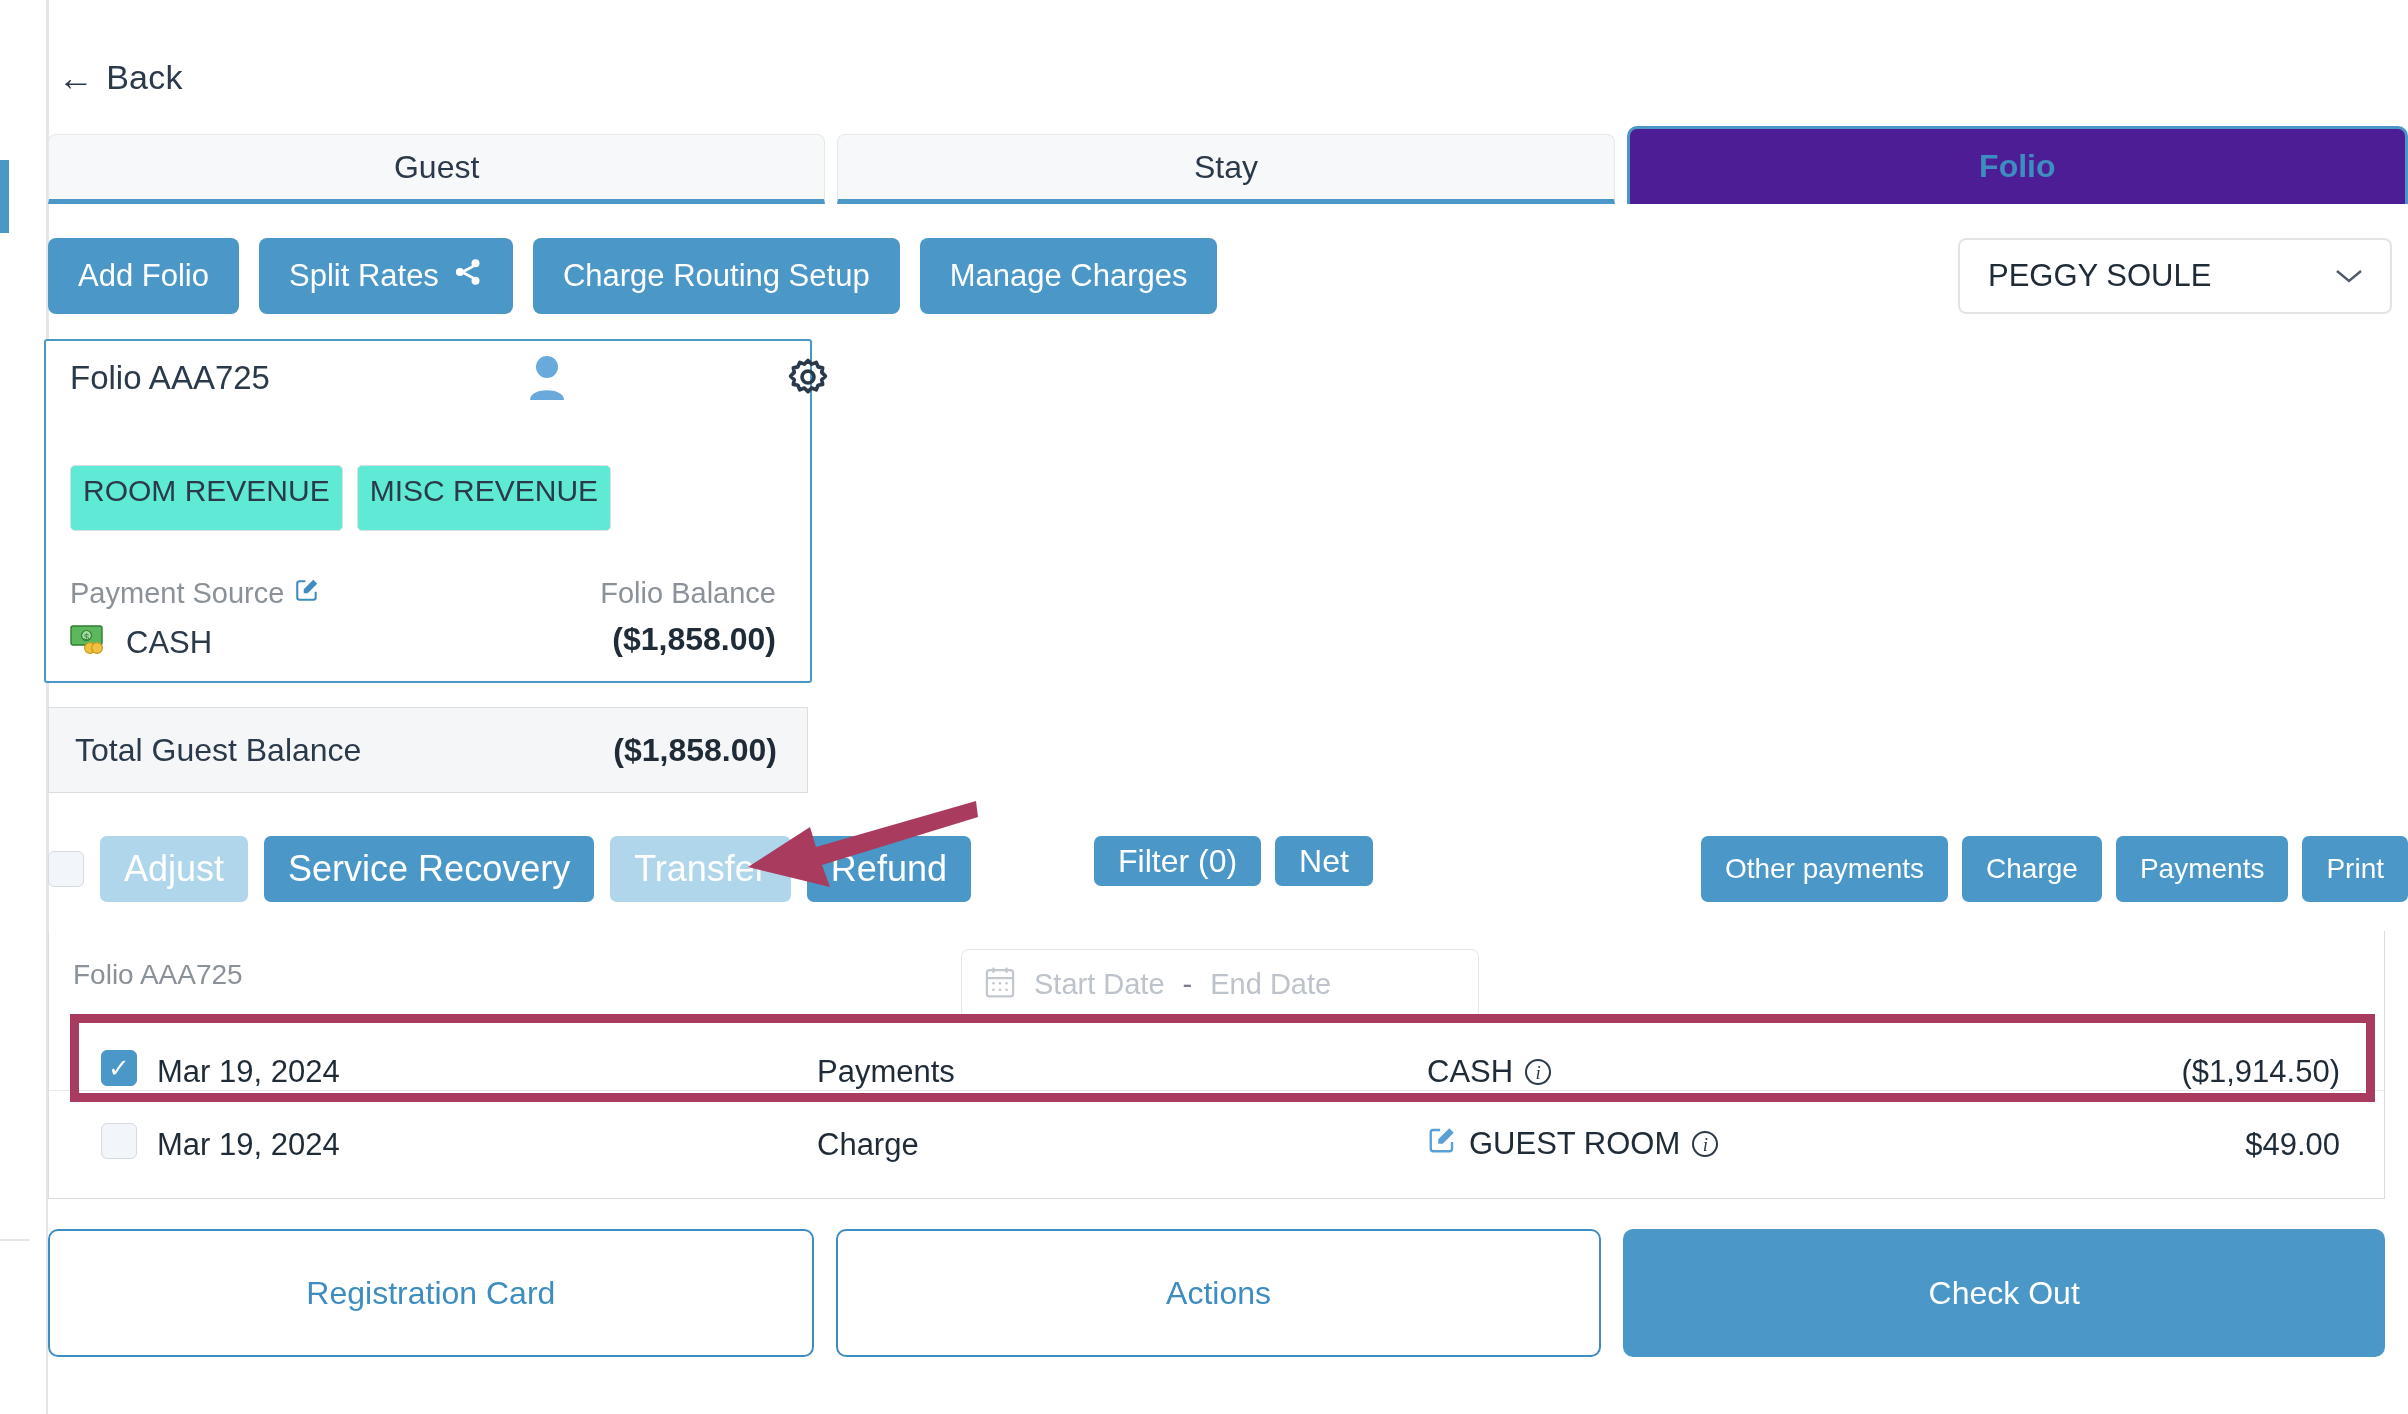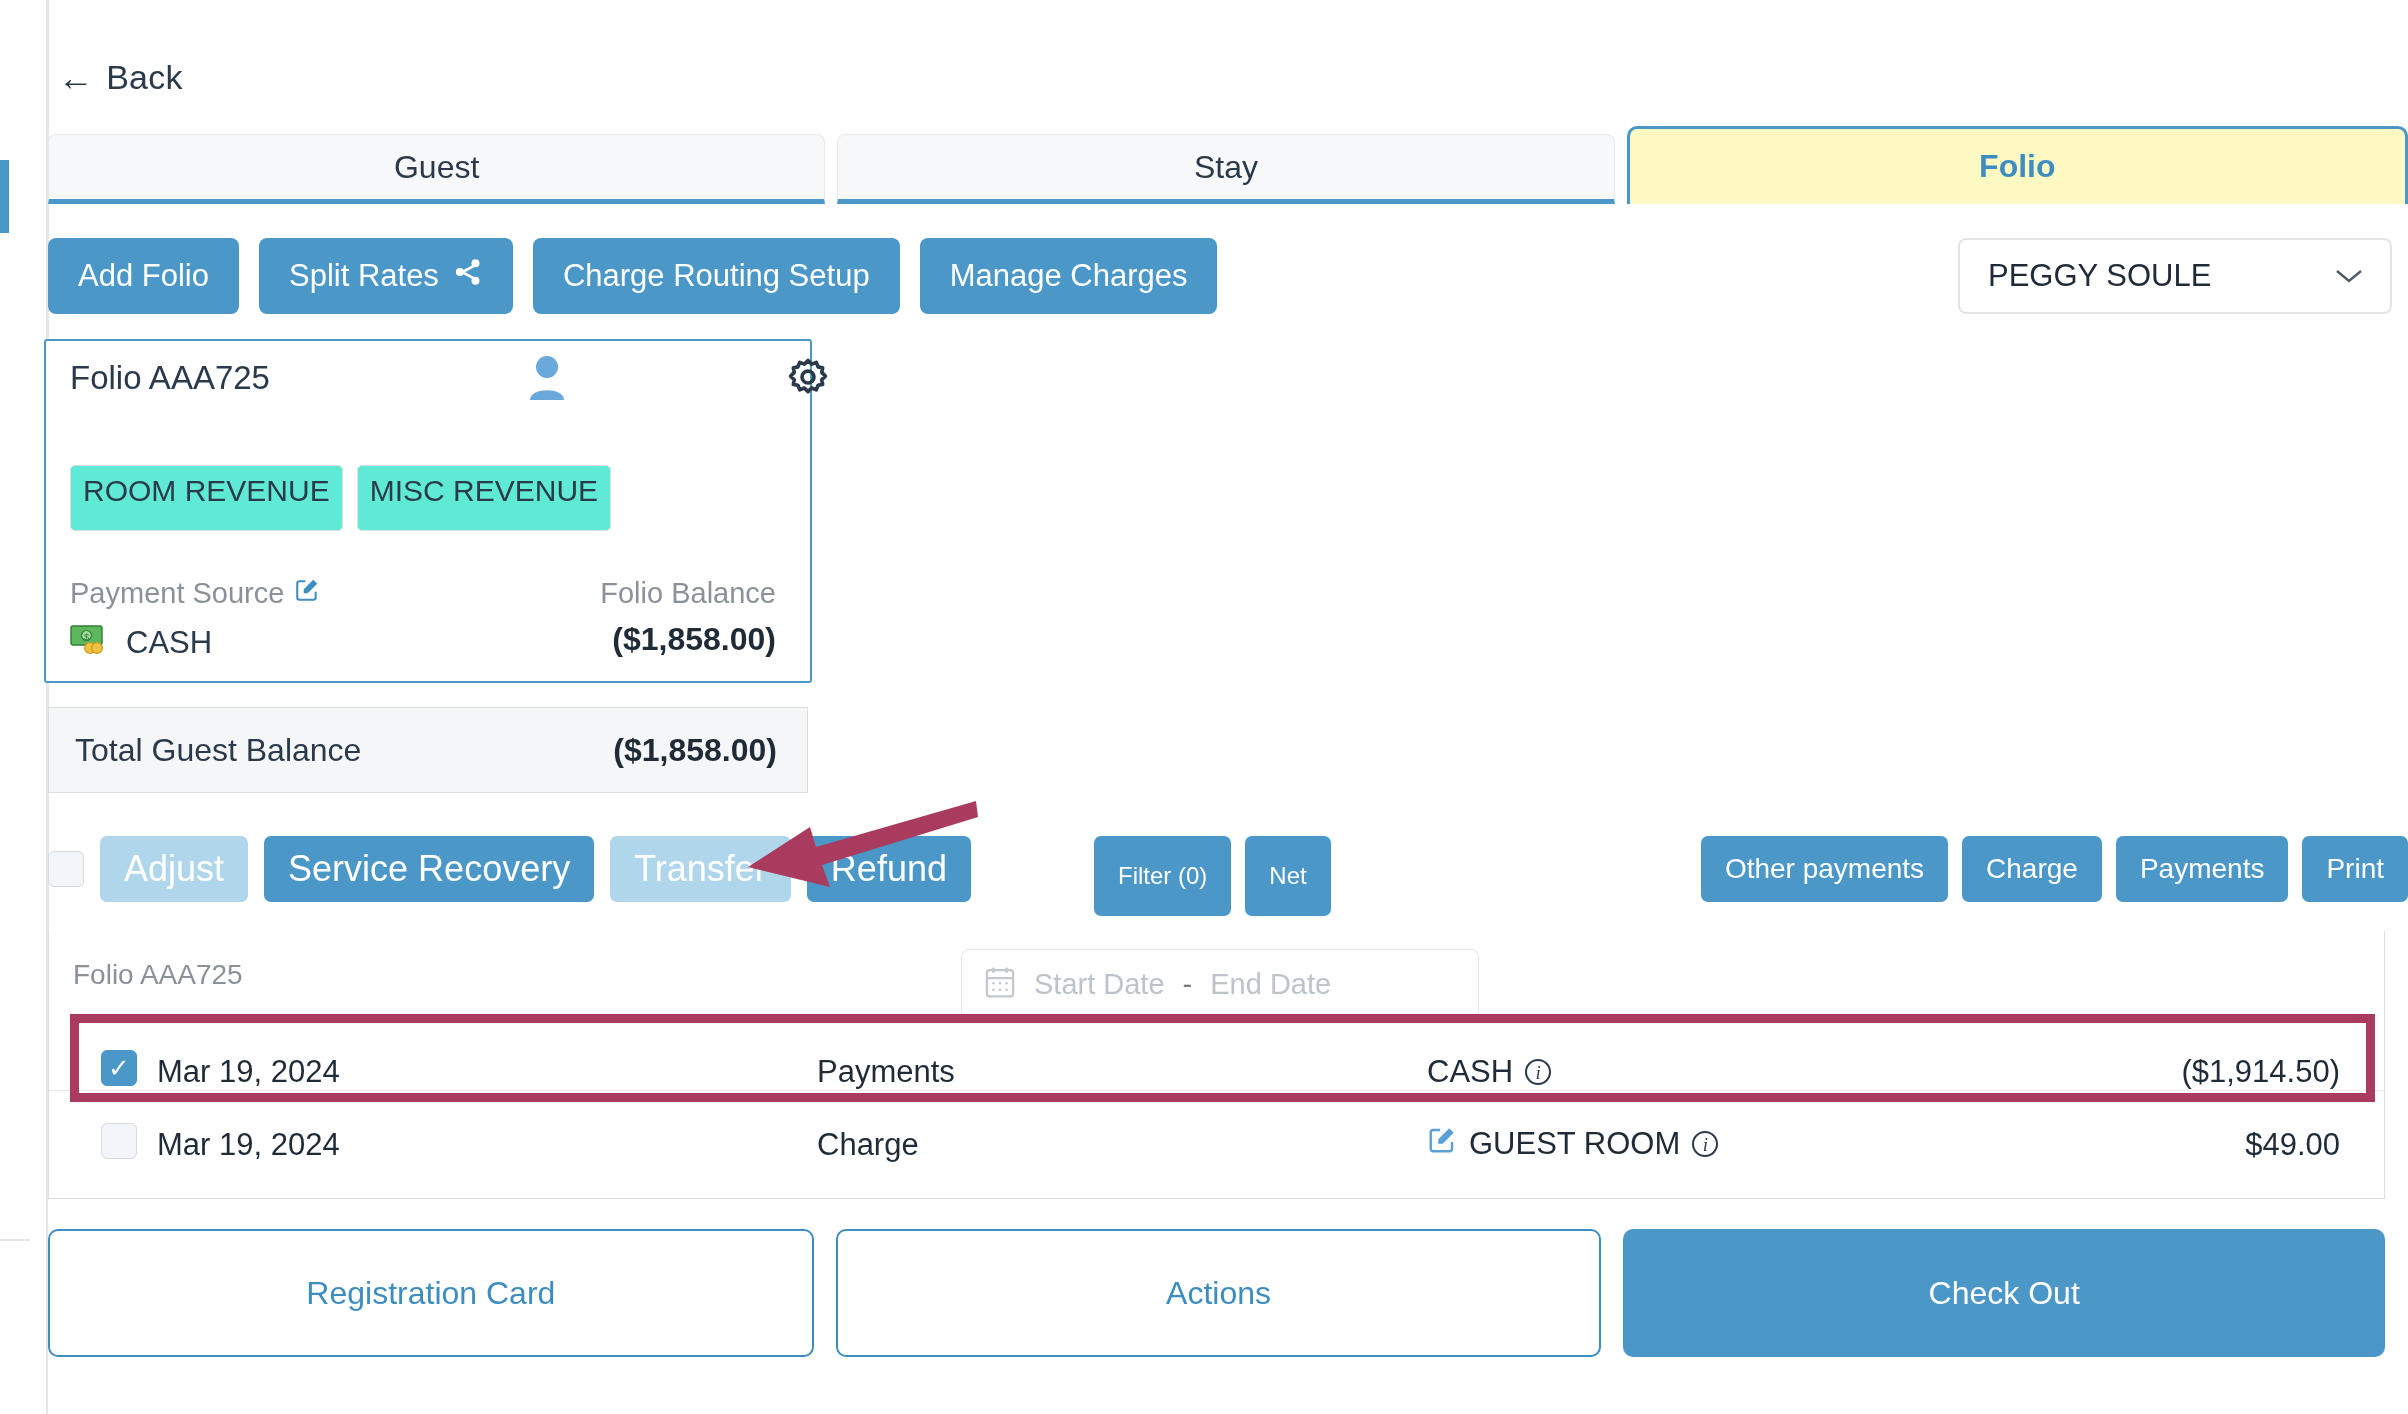--- a/index.html
+++ b/index.html
@@ -55,21 +55,21 @@
     font-size: 32px; color: #2b3a4a;
     background: #f7f8f9;
     border: 1px solid #e6e8ea;
     border-bottom: 5px solid #4a97c8;
     border-radius: 8px 8px 0 0;
     margin-right: 12px;
     cursor: pointer;
   }
   .tab.active {
     height: 78px;
-    background: #fef9c3;
+    background: #4c1d95;
     color: #3e8dc0;
     font-weight: bold;
     border: 3px solid #4a97c8;
     border-bottom: none;
     border-radius: 10px 10px 0 0;
     margin-right: 0;
   }
 
   
   .btn {
@@ -178,21 +178,21 @@
   .row-checkbox.checked::after {
     content: "✓"; color: #fff; font-size: 26px; line-height: 34px;
     position: absolute; left: 6px; top: 0;
   }
   .mid-left .btn { height: 66px; padding: 0 24px; font-size: 36px; border-radius: 7px; }
 
   .mid-center {
     position: absolute; left: 1046px; top: 0;
     display: flex; align-items: center; gap: 14px;
   }
-  .mid-center .btn { height: 80px; padding: 0 24px; font-size: 24px; border-radius: 7px; }
+  .mid-center .btn { height: 50px; padding: 0 24px; font-size: 32px; border-radius: 7px; }
 
   .mid-right {
     position: absolute; right: 0; top: 0;
     display: flex; align-items: center; gap: 14px;
   }
   .mid-right .btn { height: 66px; padding: 0 24px; font-size: 28px; border-radius: 7px; }
 
   
   .anno-arrow {
     position: absolute; left: 748px; top: 795px;

